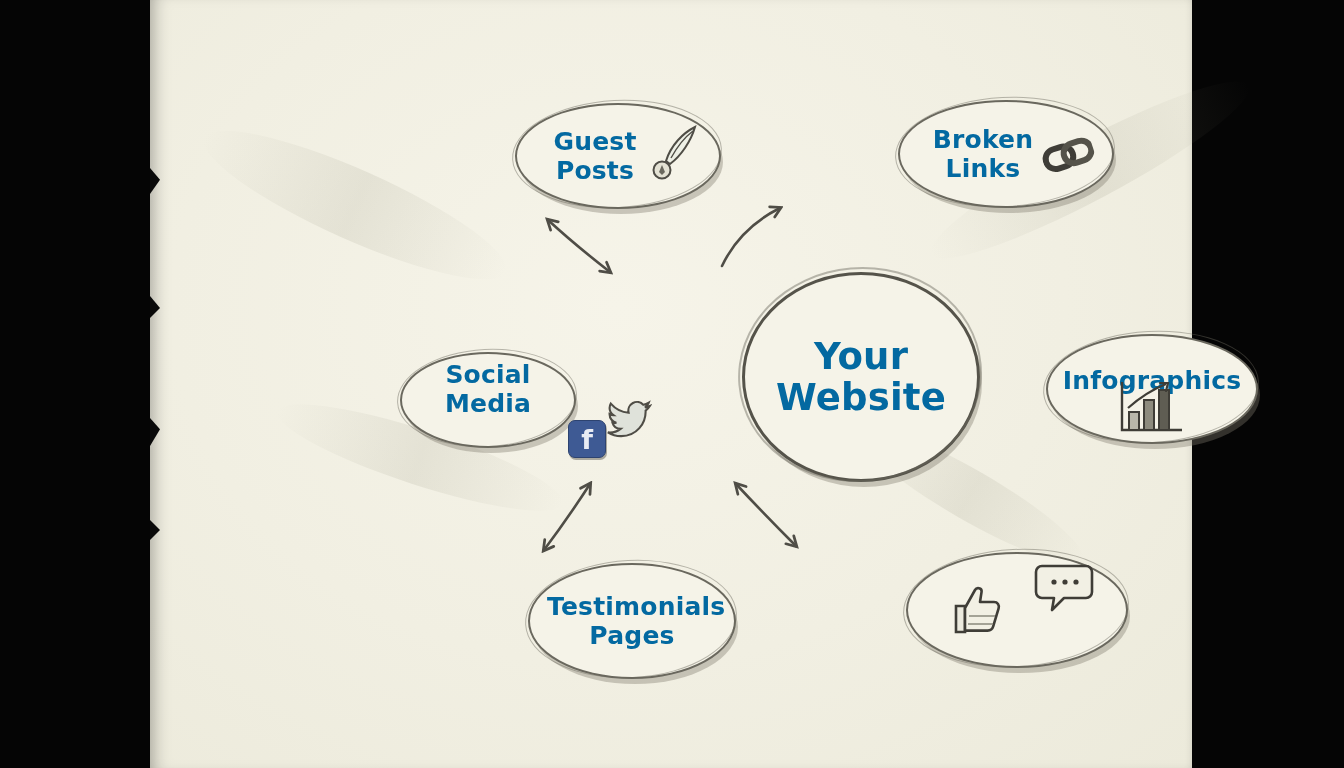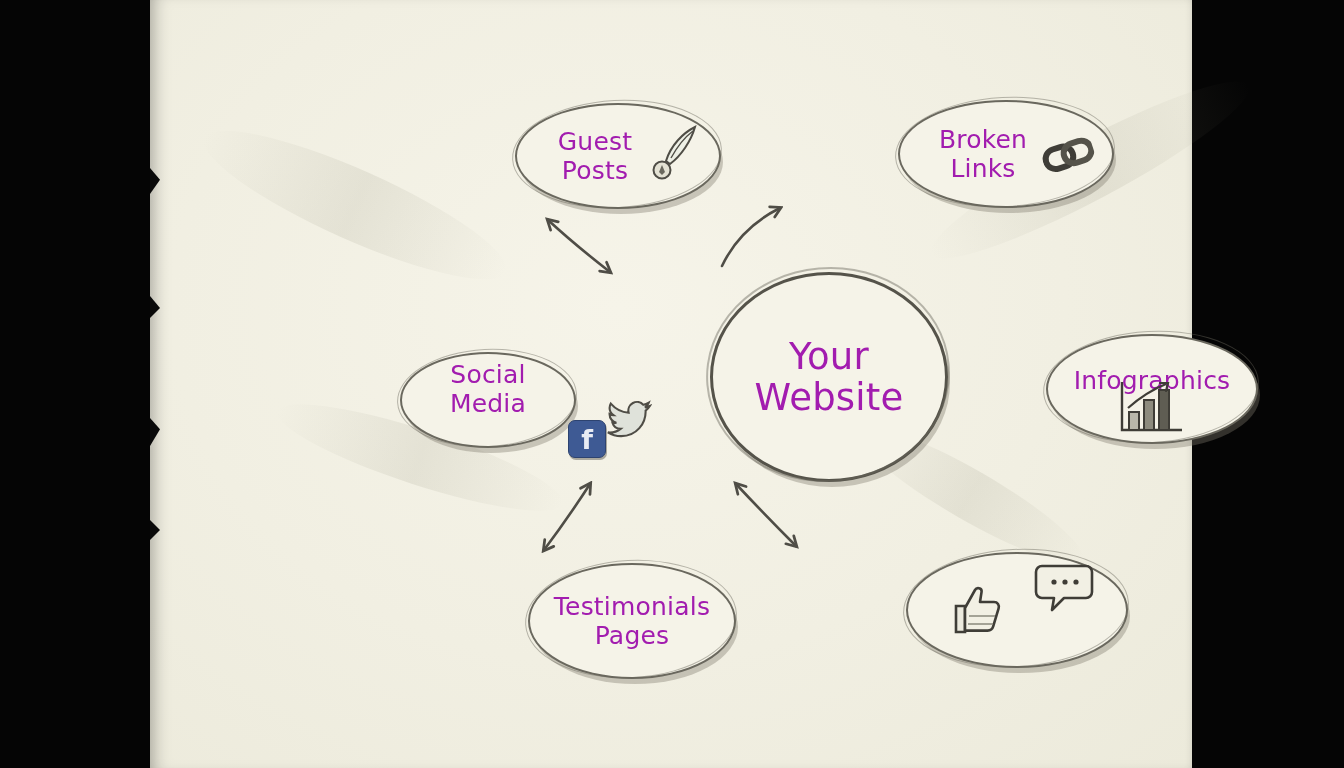--- a/index.html
+++ b/index.html
@@ -19,24 +19,24 @@
   .smudge.s1{left:40px;top:170px;width:330px;height:70px;transform:rotate(24deg);}
   .smudge.s2{left:760px;top:140px;width:360px;height:60px;transform:rotate(-28deg);}
   .smudge.s3{left:120px;top:430px;width:300px;height:55px;transform:rotate(18deg);}
   .smudge.s4{left:690px;top:470px;width:260px;height:50px;transform:rotate(30deg);}
 
   .bubble{position:absolute;border:2.6px solid #6a685e;border-radius:50%;
     background:#f5f3e8;display:flex;align-items:center;justify-content:center;
     box-shadow:3px 6px 0 -1px rgba(125,122,108,.38);}
   .bubble::before{content:"";position:absolute;inset:-5px -3px -1px -5px;border:1.6px solid rgba(106,104,94,.45);
     border-radius:50%;transform:rotate(-3deg);pointer-events:none;}
-  .label{color:#a21caf;font-weight:400;font-size:25px;line-height:1.16;text-align:center;
+  .label{color:#0369a1;font-weight:700;font-size:25px;line-height:1.16;text-align:center;
     letter-spacing:.2px;}
 
-  .center-node{left:560px;top:272px;width:232px;height:204px;border-width:3.2px;border-color:#55534a;justify-content:center;}
+  .center-node{left:592px;top:272px;width:232px;height:204px;border-width:3.2px;border-color:#55534a;justify-content:center;}
   .center-node::before{inset:-8px -5px -3px -7px;border-width:2.4px;transform:rotate(-5deg);}
   .center-node .label{font-size:37px;line-height:1.12;}
 
   .node-guest{left:365px;top:103px;width:202px;height:102px;}
   .node-broken{left:748px;top:100px;width:212px;height:104px;align-items:center;}
   .node-social{left:250px;top:352px;width:172px;height:92px;}
   .node-info{left:896px;top:334px;width:208px;height:106px;}
   .node-testi{left:378px;top:563px;width:204px;height:112px;}
   .node-engage{left:756px;top:552px;width:218px;height:112px;}
 

